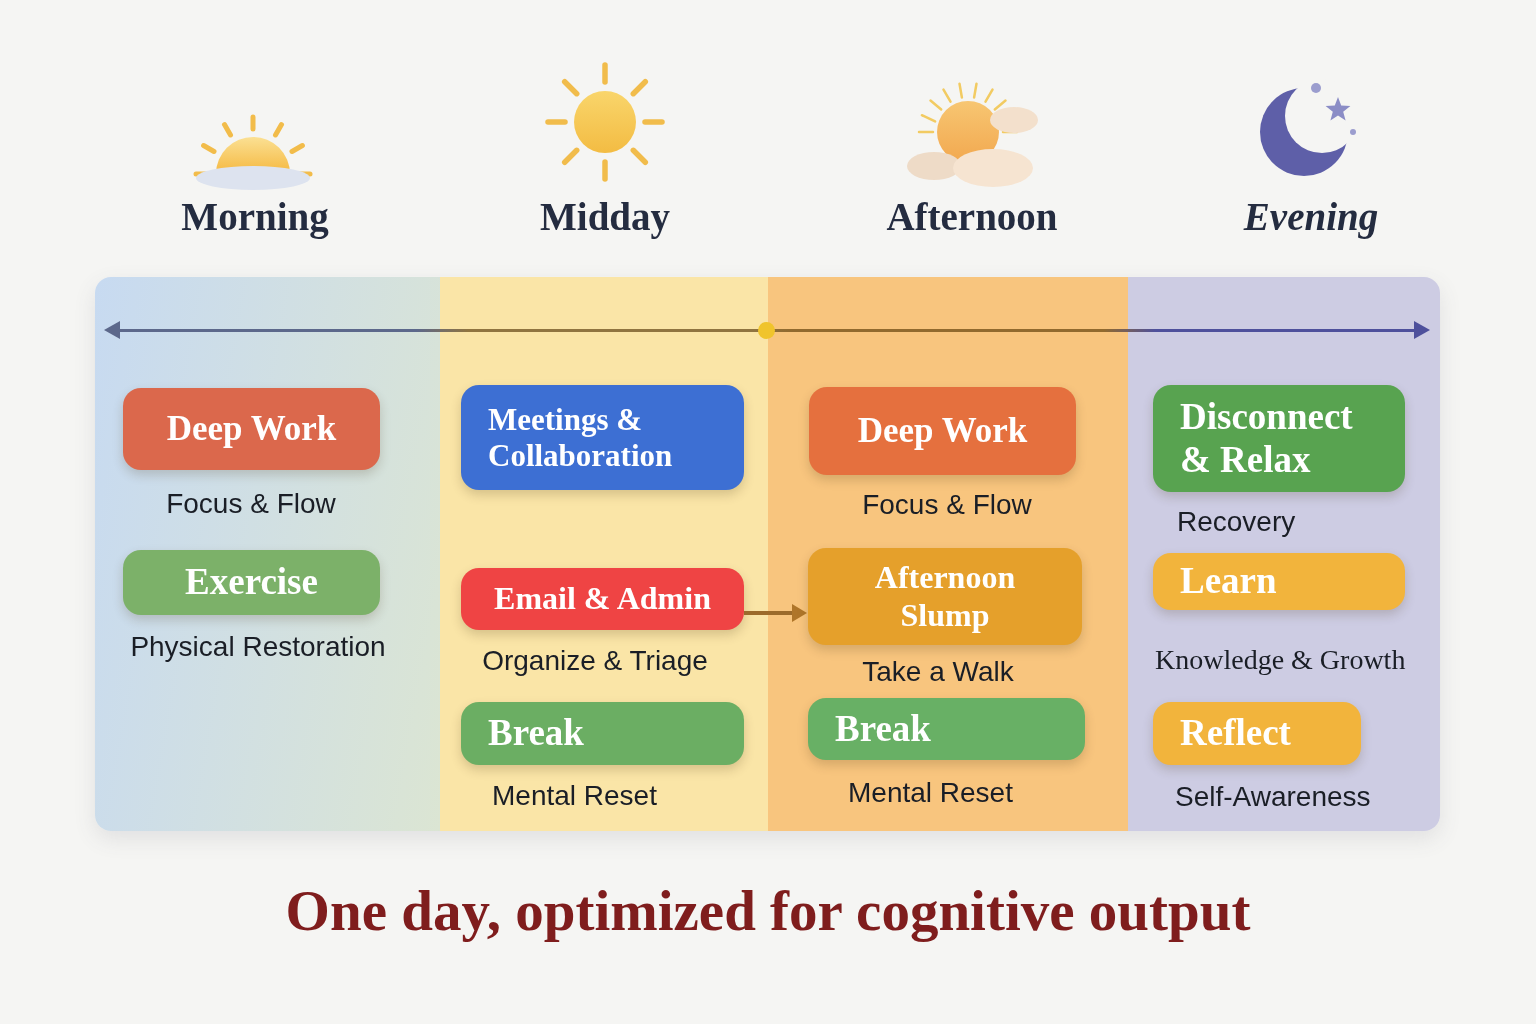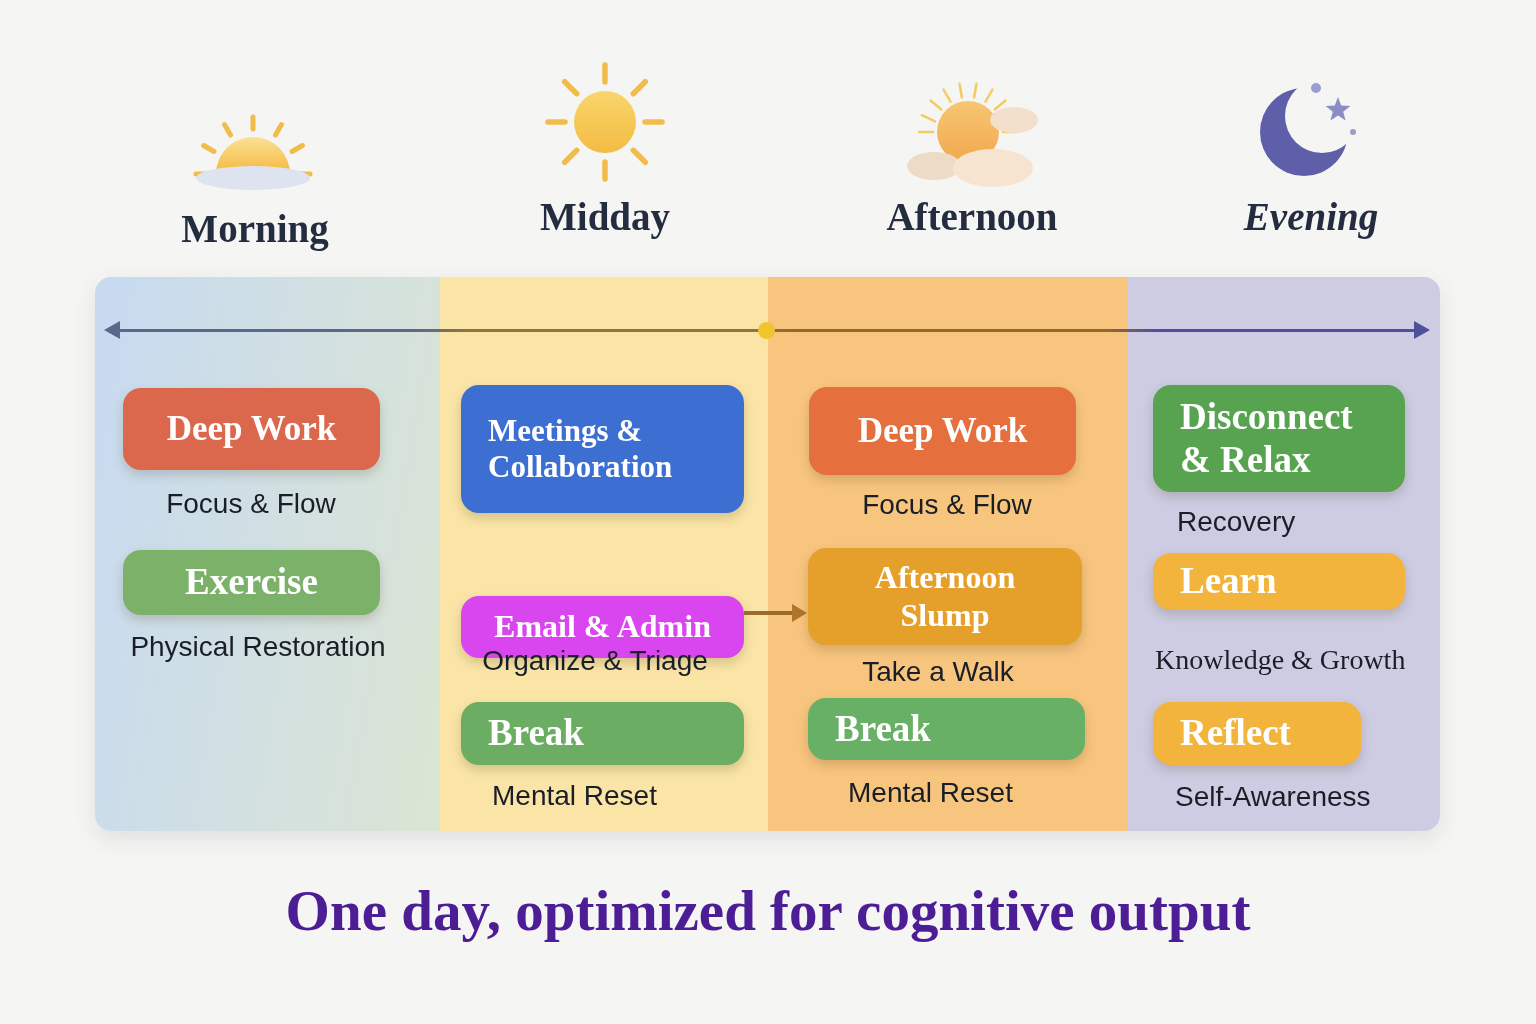--- a/index.html
+++ b/index.html
@@ -5,21 +5,21 @@
   html,body{margin:0;padding:0;background:#e9e9e9;}
   .canvas{position:relative;width:1536px;height:1024px;background:#F5F5F3;overflow:hidden;
           font-family:"Liberation Sans", sans-serif;}
 
   
   .period-icon{position:absolute;}
   .period-label{position:absolute;width:300px;text-align:center;
     font-family:"Liberation Serif","DejaVu Serif",serif;font-weight:700;font-size:39px;
     color:#242C40;}
   #hdr-morning-icon{left:188px;top:88px;}
-  #hdr-morning-label{left:105px;top:206px;}
+  #hdr-morning-label{left:105px;top:194px;}
   #hdr-midday-icon{left:545px;top:60px;}
   #hdr-midday-label{left:455px;top:194px;}
   #hdr-afternoon-icon{left:900px;top:80px;}
   #hdr-afternoon-label{left:822px;top:194px;}
   #hdr-evening-icon{left:1252px;top:70px;}
   #hdr-evening-label{left:1161px;top:194px;font-style:italic;}
 
   
   .band{position:absolute;left:95px;top:277px;width:1345px;height:554px;border-radius:16px;
         overflow:hidden;display:flex;box-shadow:0 8px 22px rgba(80,80,100,0.12);}
@@ -46,21 +46,21 @@
   .t35{font-size:35px;} .t32{font-size:32px;} .t31{font-size:37px;} .t30{font-size:31px;}
 
   .sub{position:absolute;font-size:28px;font-weight:500;color:#1A1E26;white-space:nowrap;}
   .sub.c{width:310px;text-align:center;}
 
   
   #b-m1{left:123px;top:388px;width:257px;height:82px;}
   #s-m1{left:96px;top:488px;}
   #b-m2{left:123px;top:550px;width:257px;height:65px;}
   #s-m2{left:103px;top:631px;}
-  #b-mid1{left:461px;top:385px;width:283px;height:128px;}
+  #b-mid1{left:461px;top:385px;width:283px;height:105px;}
   #s-mid1{left:452px;top:503px;}
   #b-mid2{left:461px;top:568px;width:283px;height:62px;}
   #s-mid2{left:440px;top:645px;}
   #b-mid3{left:461px;top:702px;width:283px;height:63px;}
   #s-mid3{left:492px;top:780px;}
   #b-a1{left:809px;top:387px;width:267px;height:88px;}
   #s-a1{left:792px;top:489px;}
   #b-a2{left:808px;top:548px;width:274px;height:97px;}
   #s-a2{left:783px;top:656px;}
   #b-a3{left:808px;top:698px;width:277px;height:62px;}
@@ -191,21 +191,21 @@
   <div class="block" id="b-m2" style="background: rgb(124, 177, 105);">
     <div class="block-title t31">Exercise</div>
   </div>
   <div class="sub c" id="s-m2">Physical Restoration</div>
 
   <div class="block al" id="b-mid1" style="background: rgb(61, 111, 211);">
     <div class="block-title t30">Meetings &amp;
 Collaboration</div>
   </div>
 
-  <div class="block" id="b-mid2" style="background: #d946ef; margin-top: 28px;">
+  <div class="block" id="b-mid2" style="background: #ef4444;">
     <div class="block-title t32">Email &amp; Admin</div>
   </div>
   <div class="sub c" id="s-mid2">Organize &amp; Triage</div>
 
   <div class="block al" id="b-mid3" style="background: rgb(107, 174, 99);">
     <div class="block-title t31">Break</div>
   </div>
   <div class="sub" id="s-mid3">Mental Reset</div>
 
   <div class="connector-line" style="background: rgb(156, 107, 43);"></div>
@@ -236,15 +236,15 @@
   <div class="block al" id="b-e2" style="background: rgb(242, 180, 60);">
     <div class="block-title t31">Learn</div>
   </div>
   <div class="sub" id="s-e2">Knowledge &amp; Growth</div>
 
   <div class="block al" id="b-e3" style="background: rgb(242, 180, 60);">
     <div class="block-title t31">Reflect</div>
   </div>
   <div class="sub" id="s-e3">Self-Awareness</div>
 
-  <div class="caption" style="color: #4c1d95;">One day, optimized for cognitive output</div>
+  <div class="caption" style="color: #7f1d1d;">One day, optimized for cognitive output</div>
 
 </div>
 
 </body></html>

